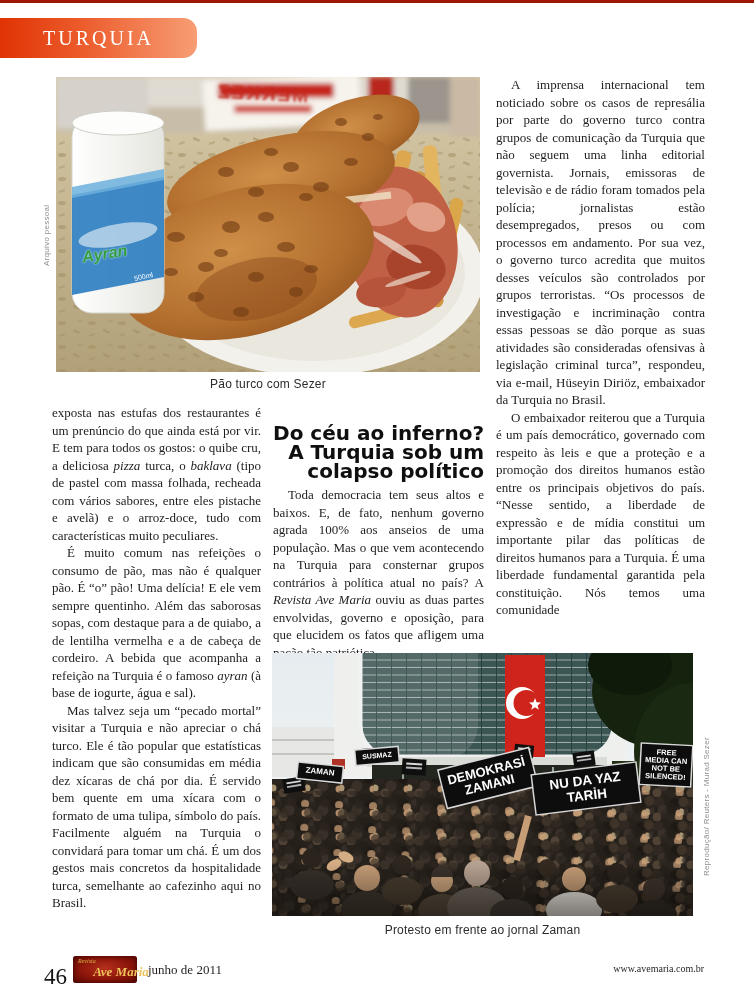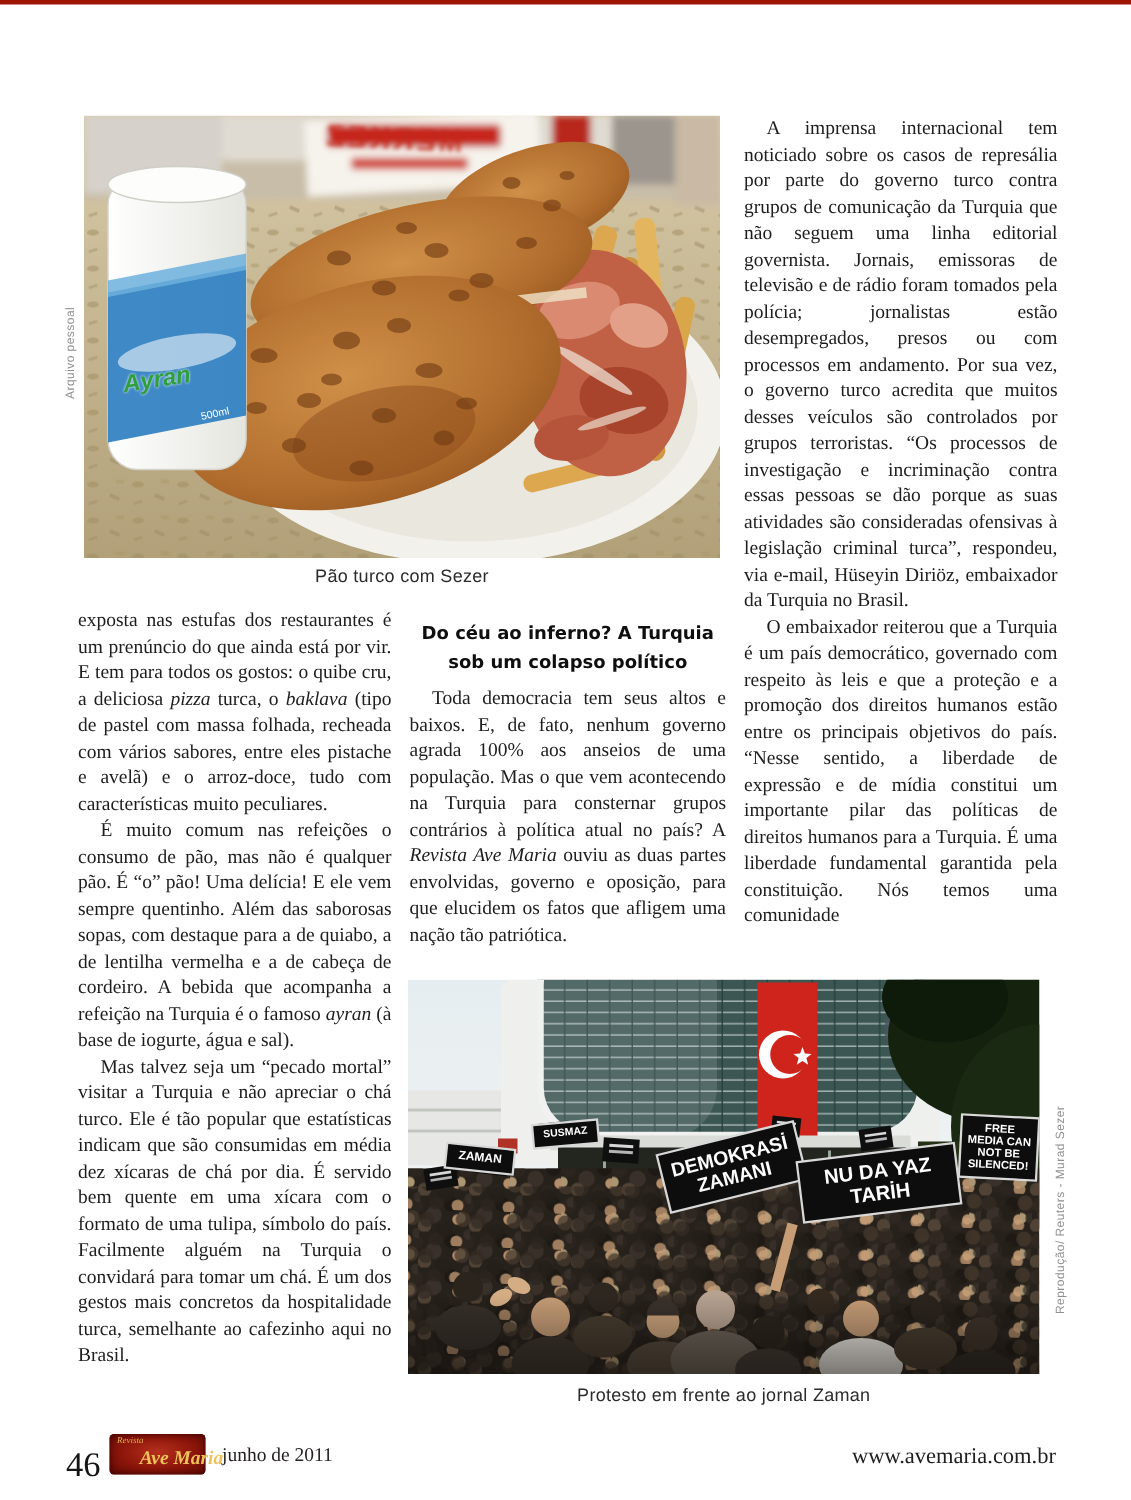--- a/index.html
+++ b/index.html
@@ -26,22 +26,22 @@
            font-size:8px;color:#8f8f8f;letter-spacing:.3px;}
   .vc1{left:42px;top:266px;}
   .vc2{left:702px;top:876px;}
   .col{position:absolute;width:209px;text-align:justify;font-size:13px;line-height:17.5px;
        color:#1d1d1d;hyphens:auto;-webkit-hyphens:auto;}
   .col1{left:52px;top:404px;height:545px;}
   .col2{left:273px;top:408px;width:211px;height:240px;}
   .col3{left:496px;top:76px;height:580px;}
   .col p{margin:0;text-indent:15px;}
   .col p.noind{text-indent:0;}
-  .col h2{margin:5px 0 5px 0;font-family:"DejaVu Sans","Liberation Sans",sans-serif;
-          font-weight:bold;font-size:12px;line-height:19px;color:#0f0f0f;text-align:center;}
+  .col h2{margin:16px 0 5px 0;font-family:"DejaVu Sans","Liberation Sans",sans-serif;
+          font-weight:bold;font-size:20px;line-height:19px;color:#0f0f0f;text-align:right;}
   .col i{font-style:italic;}
   .sign{position:absolute;background:#0d0d0d;color:#ffffff;
         font-family:"Liberation Sans",sans-serif;font-weight:bold;text-align:center;
         text-transform:uppercase;line-height:1.08;box-shadow:0 0 0 1.5px #d8d8d8;
         padding:5px 3px;}
   .cup-label{position:absolute;left:26px;top:168px;transform:rotate(-9deg);
         font-family:"Liberation Sans",sans-serif;font-style:italic;font-weight:bold;
         font-size:16px;color:#2f9e3f;text-shadow:0 0 2px #ffffff;}
   .cup-size{position:absolute;left:78px;top:196px;transform:rotate(-12deg);
         font-family:"Liberation Sans",sans-serif;font-size:7px;color:#ffffff;}
@@ -51,29 +51,32 @@
   
   .pagenum{position:absolute;left:44px;top:964px;font-size:23px;color:#151515;}
   .logo{position:absolute;left:73px;top:956px;width:64px;height:27px;border-radius:3px;
         background:radial-gradient(ellipse at 50% 45%,#b5301d 0%,#8c150a 55%,#5e0a04 100%);
         box-shadow:inset 0 0 5px #3a0502;}
   .logo .rev{position:absolute;top:2px;left:5px;font-size:6px;font-style:italic;color:#e2b54a;}
   .logo .script{position:absolute;bottom:3px;width:100%;text-align:center;
         font-style:italic;font-weight:bold;font-size:13px;color:#eec25a;
         font-family:"Liberation Serif",serif;margin-left:16px;}
   .fdate{position:absolute;left:148px;top:962px;font-size:13px;color:#231f20;}
-  .furl{position:absolute;right:50px;top:963px;font-size:15px;color:#1e1e1e;text-align:left;}
+  .furl{position:absolute;right:50px;top:963px;font-size:10px;color:#1e1e1e;text-align:left;}
 </style>
 </head>
 <body>
 
 <div class="page">
 
   <div class="topline"></div>
 
+  <div class="banner">
+    <span>TURQUIA</span>
+  </div>
 
   <figure class="photo photo1">
     <svg width="424" height="295" viewBox="0 0 424 295">
       <defs>
         <linearGradient id="cloth" x1="0" y1="0" x2="0" y2="1">
           <stop offset="0" stop-color="#d8caa9"></stop>
             <stop offset="1" stop-color="#b1a078"></stop>
         </linearGradient>
         <radialGradient id="breadG" cx="0.45" cy="0.4" r="0.8">
           <stop offset="0" stop-color="#d09049"></stop>

